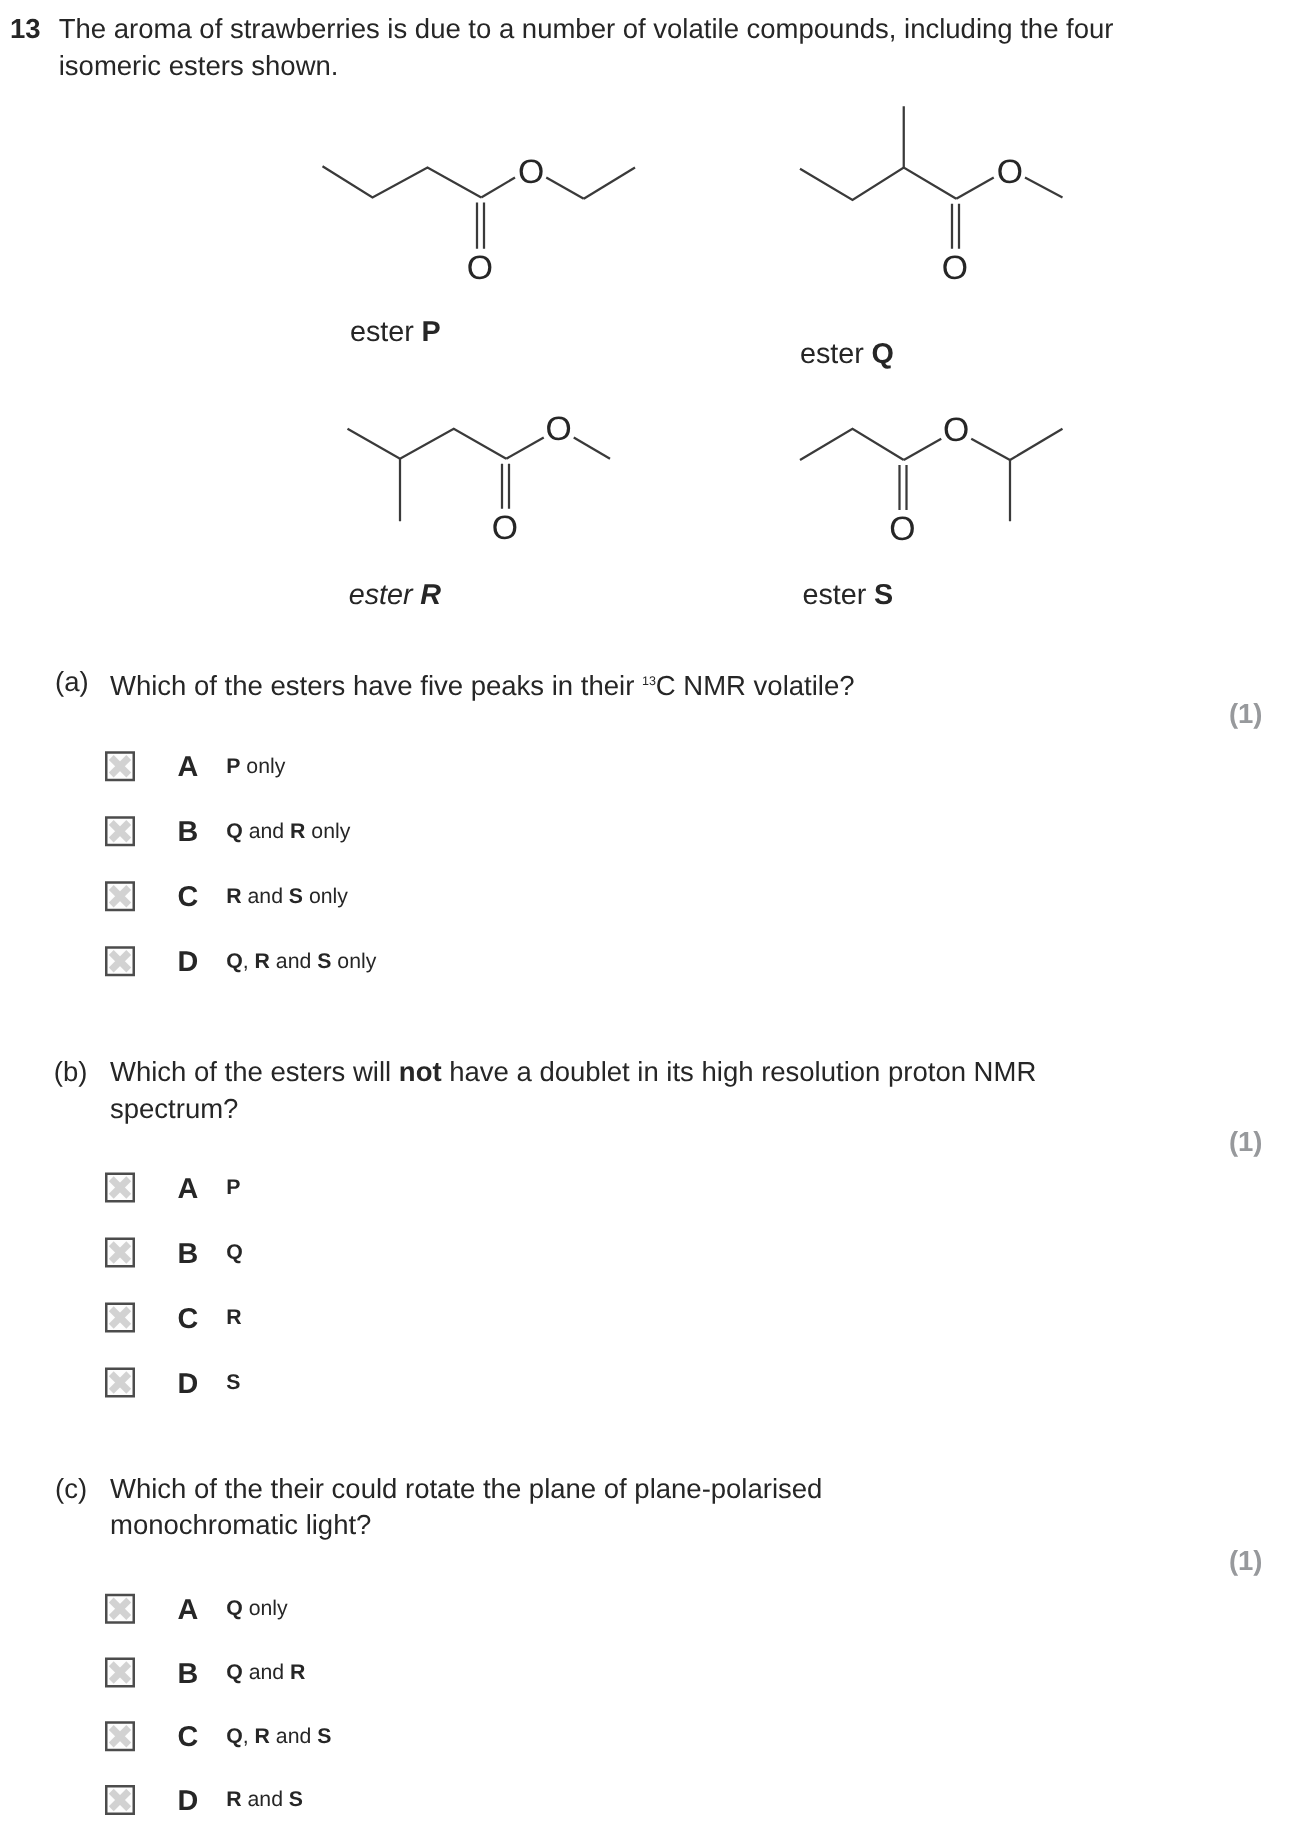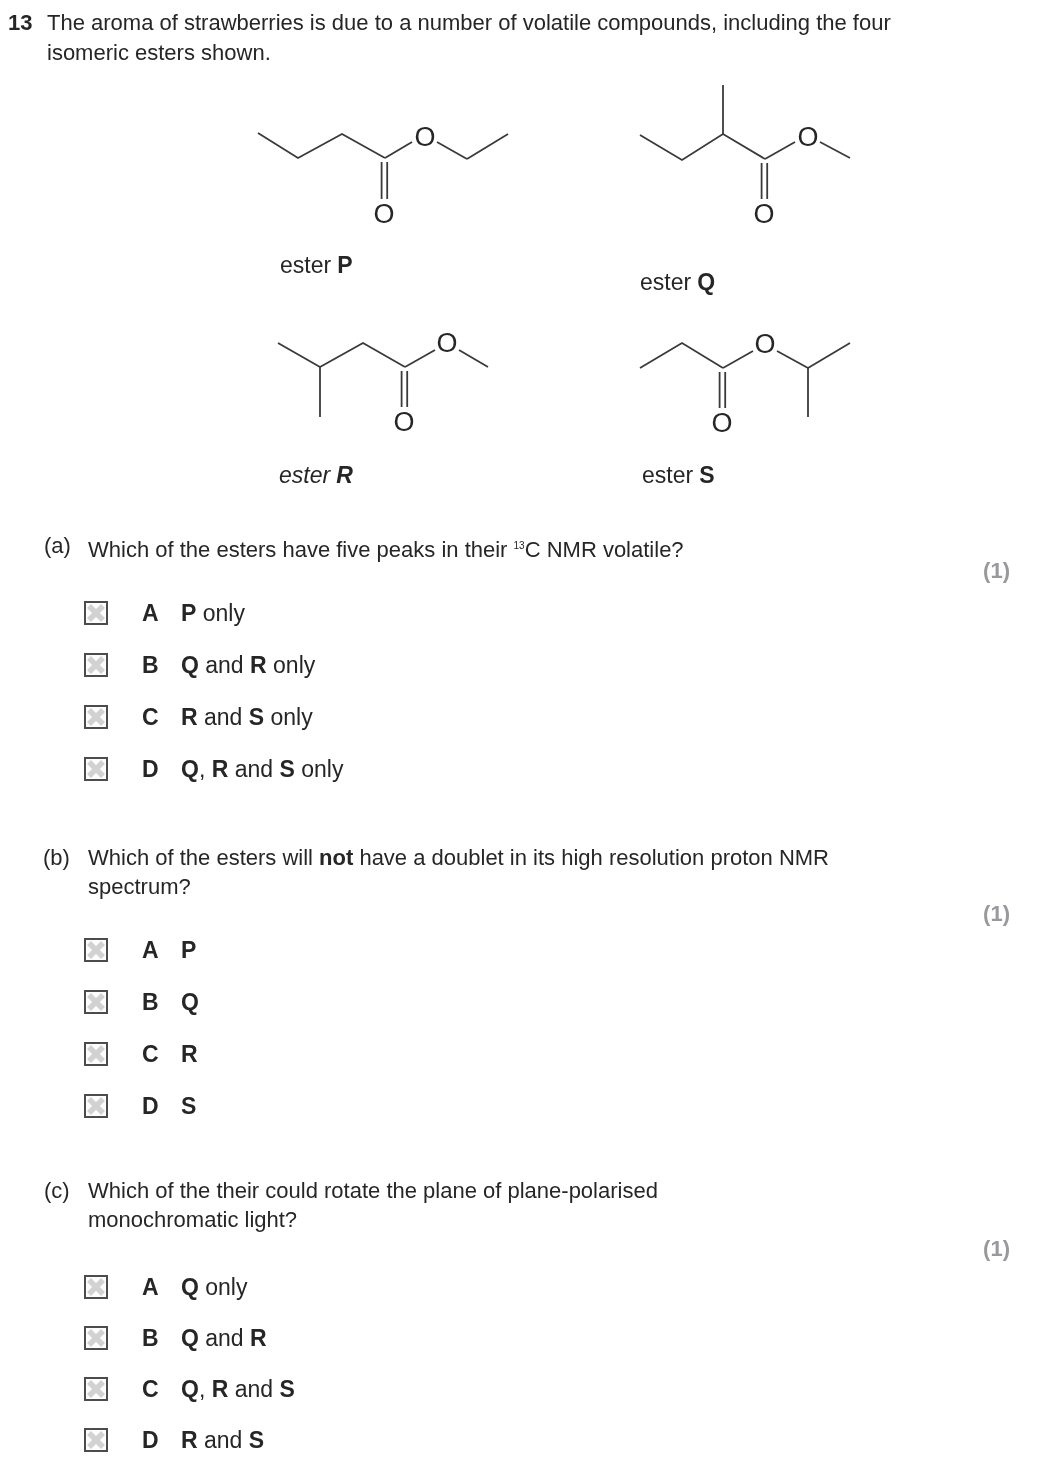--- a/index.html
+++ b/index.html
@@ -10,21 +10,21 @@
   .header-text{font-size:22px;line-height:30px;}
   .ester-label{font-size:23px;line-height:26px;}
   .ester-label .bold-letter{font-weight:700;margin-left:6px;}
   .q-label{font-size:22px;line-height:29px;}
   .q-prompt{font-size:22px;line-height:29px;}
   .q-prompt sup{font-size:10px;text-align:right;}
   .marks{font-size:22px;font-weight:700;color:#97999c;width:120px;text-align:right;}
   .opt{position:absolute;left:84px;display:flex;align-items:center;height:28px;}
   .cb{flex:0 0 auto;width:24px;height:24px;box-sizing:border-box;border:2px solid #4c4c4c;background:#fdfdfd;display:flex;align-items:center;justify-content:center;}
   .opt-letter{flex:0 0 auto;margin-left:34px;width:39px;font-size:23px;font-weight:700;}
-  .opt-text{font-size:23px;white-space:nowrap;}
+  .opt-text{font-size:17px;white-space:nowrap;}
   .opt-text .b{font-weight:700;}
   svg text{font-family:"Liberation Sans",sans-serif;}
   .atom{font-size:27px;fill:#262626;}
 </style>
 </head>
 <body>
 
 <div class="page">
 
   <div class="abs qnum" style="left:8px;top:8px;width:34px;">13</div>

